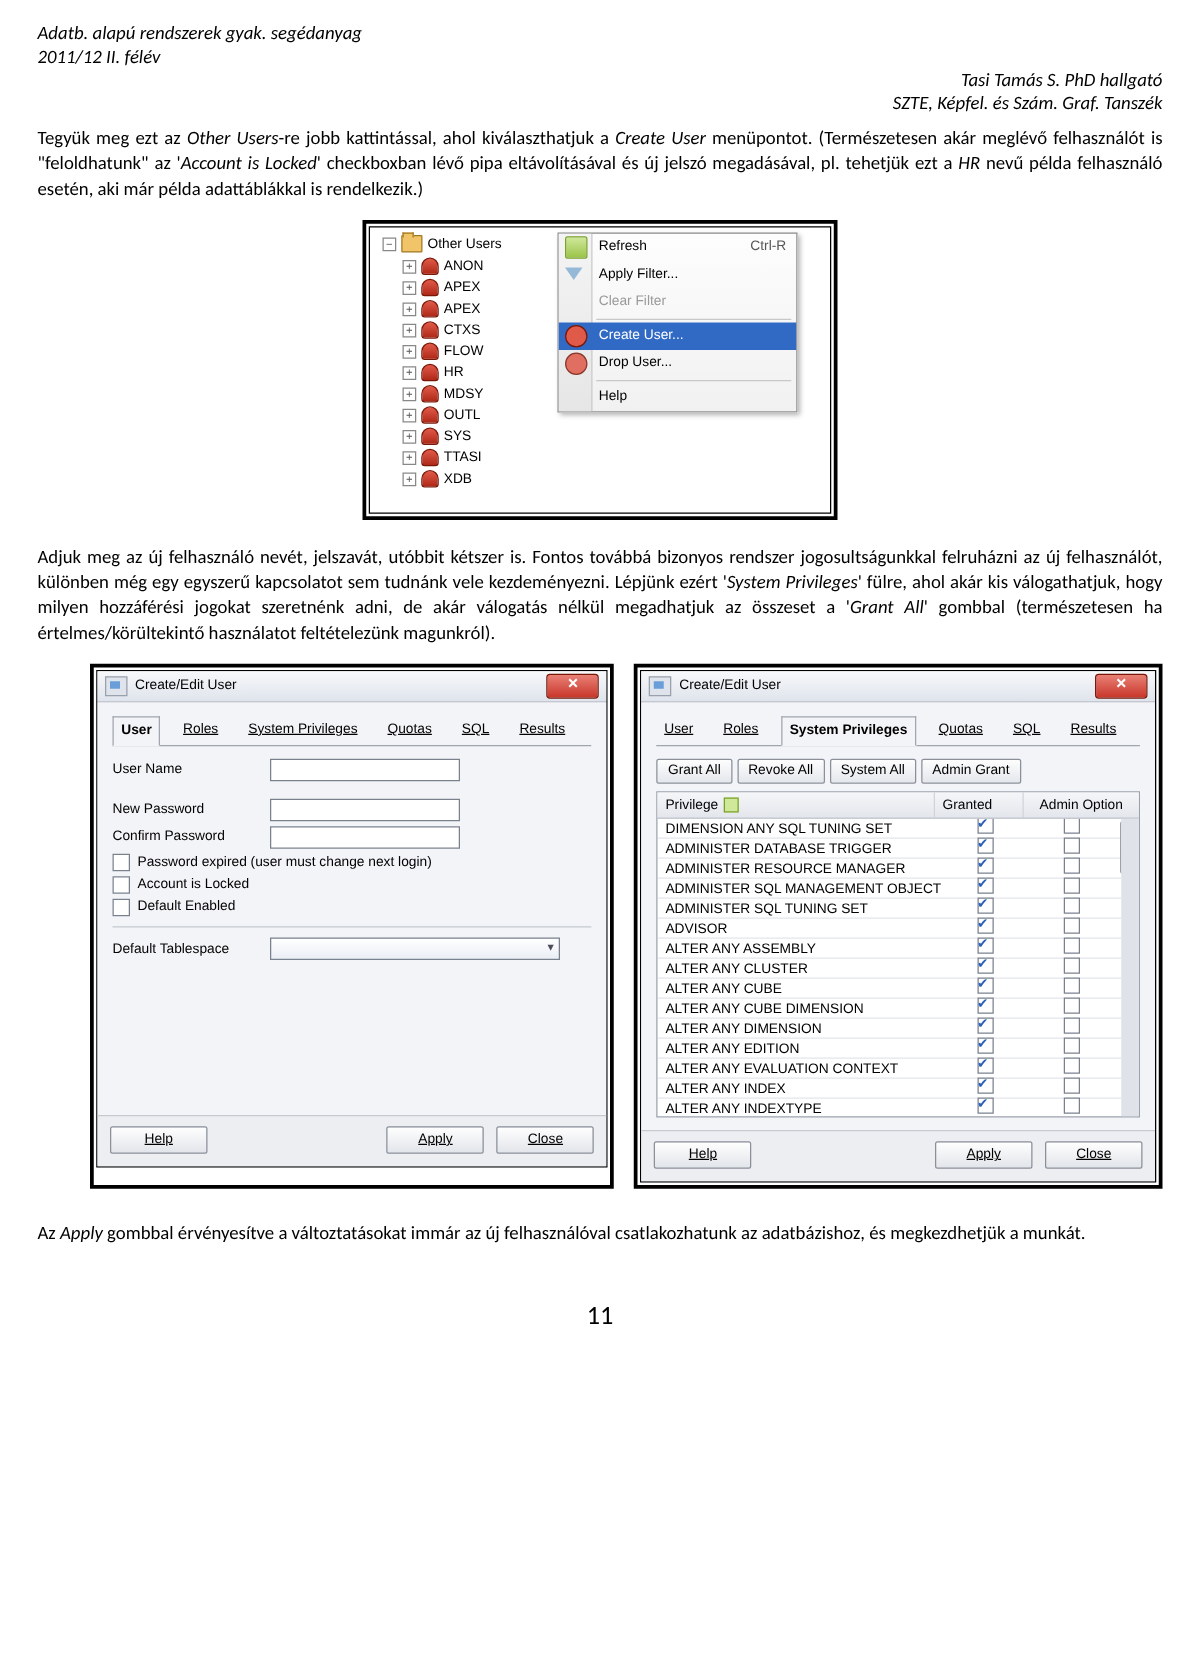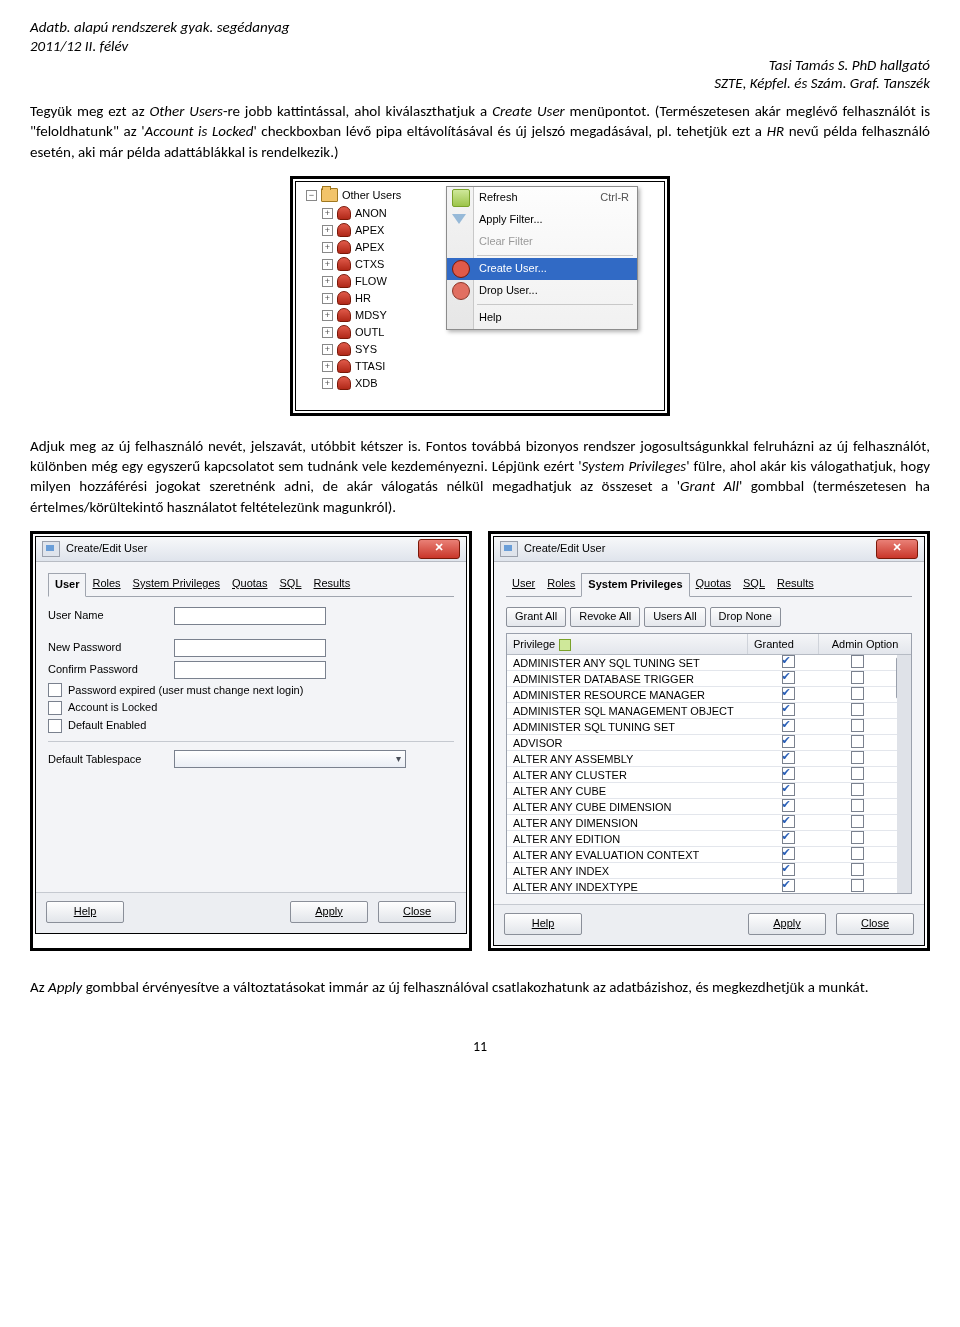--- a/index.html
+++ b/index.html
@@ -44,29 +44,29 @@
   .ctx-item.disabled { color:#9a9a9a; }
   .ctx-sep { height:1px; background:#c8c8c8; margin:2px 4px 2px 30px; }
   .ctx-shortcut { margin-left:auto; color:#555; }
   .ctx-icon { position:absolute; left:5px; width:16px; height:16px; }
   .i-refresh { border:1px solid #7aa22a; background:linear-gradient(#cfe89a,#9cc44a); border-radius:2px; }
   .i-filter { width:0; height:0; border-left:7px solid transparent; border-right:7px solid transparent; border-top:10px solid #96b9d8; margin-top:2px; }
   .i-create { background:#e05a4a; border:1px solid #7a1808; border-radius:50%; }
   .i-drop   { background:#e05a4a; border:1px solid #7a1808; border-radius:50%; opacity:.85; }
 
   
-  .two-col { display:flex; gap:16px; margin-top:12px; }
+  .two-col { display:flex; gap:16px; margin-top:12px;margin-left:42px; }
   .dlg-outer { flex:1; border:3px solid #000; padding:2px; }
   .dlg-inner { border:1px solid #000; font-family:Tahoma,Arial,sans-serif; font-size:11px; background:#eceef2; }
   .dlg-titlebar { height:24px; display:flex; align-items:center; background:linear-gradient(#f7f8fa,#dfe4ec); border-bottom:1px solid #b8bcc4; padding:0 6px; }
   .dlg-titlebar .t-icon { width:16px; height:14px; background:#dfe4ec; border:1px solid #9aa0ac; margin-right:6px; position:relative; }
   .dlg-titlebar .t-icon::before { content:""; position:absolute; left:3px; top:3px; width:8px; height:6px; background:#6a9ed8; }
   .dlg-closebtn { margin-left:auto; width:40px; height:18px; border-radius:3px; background:linear-gradient(#e98076,#c9362a); border:1px solid #7a1808; color:#fff; text-align:center; font-weight:bold; line-height:15px; }
   .dlg-body { padding:10px 12px 10px 12px; background:#f3f4f7; min-height:310px; position:relative; }
-  .tabbar { display:flex; border-bottom:1px solid #a0a5af; margin-bottom:10px; }
+  .tabbar { display:flex; gap:12px; border-bottom:1px solid #a0a5af; margin-bottom:10px; }
   .tabbar .tab { padding:3px 6px 4px 6px; position:relative; top:1px; text-decoration:underline; cursor:default; }
   .tabbar .tab.active { font-weight:bold; background:#f3f4f7; border:1px solid #a0a5af; border-bottom:1px solid #f3f4f7; text-decoration:none; }
 
   .formrow { display:flex; align-items:center; margin:4px 0; gap:8px; }
   .formrow label { width:118px; }
   .input-like { height:16px; border:1px solid #7a818e; background:#fff; flex:0 0 150px; }
   .dropdown { height:16px; border:1px solid #7a818e; background:linear-gradient(#fff,#eaeef5); flex:0 0 230px; position:relative; }
   .dropdown::after { content:"▾"; position:absolute; right:4px; top:1px; color:#4a4f58; font-size:10px; }
   .chkrow { display:flex; align-items:center; gap:6px; margin:3px 0; }
   .chk { width:12px; height:12px; border:1px solid #7a818e; background:#fff; }
@@ -87,21 +87,21 @@
   .sort-icon { display:inline-block; width:10px; height:10px; margin-left:4px; border:1px solid #7aa22a; background:#cfe89a; vertical-align:middle; }
   .priv-body { max-height:238px; overflow:hidden; border-right:14px solid #dfe2e8; position:relative; }
   .priv-row { display:flex; border-bottom:1px solid #e3e6ec; height:15px; align-items:center; }
   .pr-name { flex:1; padding:0 6px; white-space:nowrap; overflow:hidden; text-overflow:ellipsis; }
   .pr-g, .pr-a { width:58px; text-align:center; }
   .pr-a { width:80px; }
   .cb { display:inline-block; width:11px; height:11px; border:1px solid #7a818e; background:#fff; position:relative; }
   .cb.on::after { content:"✔"; position:absolute; left:-1px; top:-3px; font-size:11px; color:#2b60b7; }
   .scrollbar-thumb { position:absolute; right:-13px; top:2px; width:12px; height:40px; background:linear-gradient(#d8dce3,#c0c5cf); border:1px solid #9aa0ac; border-radius:2px; }
 
-  .page-num { text-align:center; margin-top:40px; font-size:14px; }
+  .page-num { text-align:center; margin-top:40px; font-size:21px; }
 </style>
 </head>
 <body>
 
 <div class="hdr">
   <div>
     <div>Adatb. alapú rendszerek gyak. segédanyag</div>
     <div>2011/12 II. félév</div>
   </div>
   <div style="text-align:right">
@@ -289,35 +289,35 @@
           <span class="tab">User</span>
           <span class="tab">Roles</span>
           <span class="tab active">System Privileges</span>
           <span class="tab">Quotas</span>
           <span class="tab">SQL</span>
           <span class="tab">Results</span>
         </div>
         <div class="minibtns">
           <span class="minibtn">Grant All</span>
           <span class="minibtn">Revoke All</span>
-          <span class="minibtn">Users All</span>
-          <span class="minibtn">Drop None</span>
+          <span class="minibtn">System All</span>
+          <span class="minibtn">Admin Grant</span>
         </div>
         <div class="priv-table">
           <div class="priv-head">
             <div class="ph-name">
               <span>Privilege</span><span class="sort-icon"></span>
             </div>
             <div class="ph-g">Granted</div>
             <div class="ph-a">Admin Option</div>
           </div>
           <div class="priv-body" id="priv-body">
             <span class="scrollbar-thumb"></span>
           <div class="priv-row">
-                <div class="pr-name">ADMINISTER ANY SQL TUNING SET</div>
+                <div class="pr-name">DIMENSION ANY SQL TUNING SET</div>
                 <div class="pr-g"><span class="cb on"></span></div>
                 <div class="pr-a"><span class="cb "></span></div>
               </div>
               <div class="priv-row">
                 <div class="pr-name">ADMINISTER DATABASE TRIGGER</div>
                 <div class="pr-g"><span class="cb on"></span></div>
                 <div class="pr-a"><span class="cb "></span></div>
               </div>
               <div class="priv-row">
                 <div class="pr-name">ADMINISTER RESOURCE MANAGER</div>

